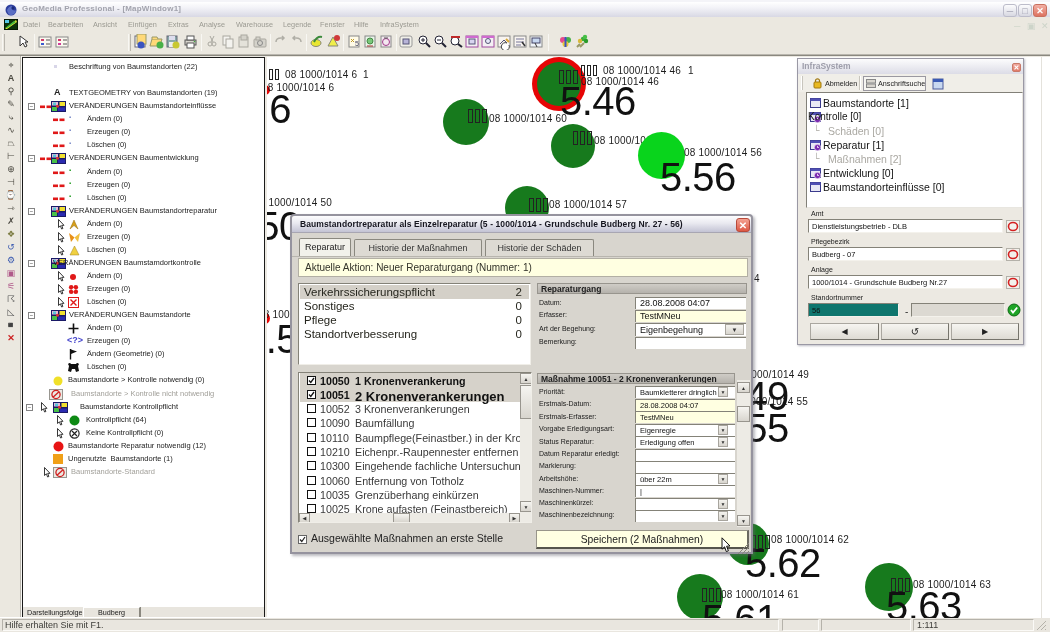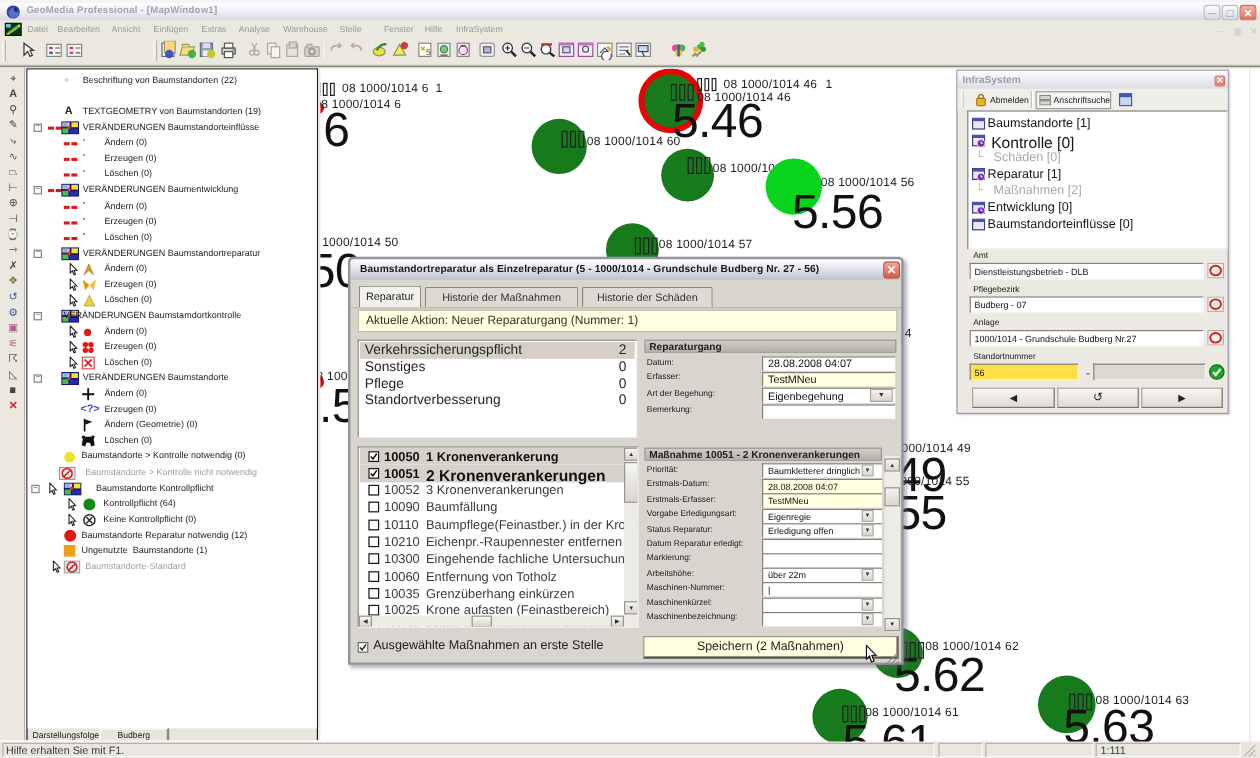--- a/index.html
+++ b/index.html
@@ -74,21 +74,21 @@
     <path d="M1 9 L10 2 L12 3 L3 9z" fill="#3db53d"></path>
     <rect x="1" y="1" width="4" height="3" fill="#57c8e8"></rect>
   </svg>
 <span class="abs mitem" style="left:23px">Datei</span>
 <span class="abs mitem" style="left:48px">Bearbeiten</span>
 <span class="abs mitem" style="left:93px">Ansicht</span>
 <span class="abs mitem" style="left:128px">Einfügen</span>
 <span class="abs mitem" style="left:168px">Extras</span>
 <span class="abs mitem" style="left:199px">Analyse</span>
 <span class="abs mitem" style="left:236px">Warehouse</span>
-<span class="abs mitem" style="left:283px">Stelle</span>
+<span class="abs mitem" style="left:283px">Legende</span>
 <span class="abs mitem" style="left:320px">Fenster</span>
 <span class="abs mitem" style="left:354px">Hilfe</span>
 <span class="abs mitem" style="left:380px">InfraSystem</span>
 <span class="abs fadeglyph" style="left:1014px">─</span>
 <span class="abs fadeglyph" style="left:1027px">▣</span>
 <span class="abs fadeglyph" style="left:1041px">✕</span>
 
 <div class="abs" id="toolbar">
   <div class="grip" style="left:2px"></div>
   <svg class="ticon" style="left:15px" width="15" height="16">
@@ -652,21 +652,21 @@
       <rect x="0.5" y="0.5" width="10" height="9" fill="#e8e8f4" stroke="#3a3a8c"></rect>
       <rect x="0.5" y="0.5" width="10" height="2.5" fill="#5050b4"></rect>
     </svg>
 <div class="abs" style="left:25px;top:38px;font-size:10.5px;color:#141414">Baumstandorte [1]</div>
 <svg style="position:absolute;left:12px;top:53px" width="11" height="11">
       <rect x="0.5" y="0.5" width="10" height="9" fill="#e8e8f4" stroke="#3a3a8c"></rect>
       <rect x="0.5" y="0.5" width="10" height="2.5" fill="#5050b4"></rect>
       <circle cx="7.5" cy="7.5" r="3.2" fill="#7a2ab0" stroke="#fff" stroke-width="0.6"></circle>
       <path d="M7.5 5.8 v1.7 h1.4" stroke="#fff" fill="none" stroke-width="0.8"></path>
     </svg>
-<div class="abs" style="left:28px;top:52px;font-size:13px;color:#141414">Kontrolle [0]</div>
+<div class="abs" style="left:10px;top:52px;font-size:10px;color:#141414">Kontrolle [0]</div>
 <div class="abs" style="left:15px;top:66px;font-size:9px;color:#aaa8a2">└</div>
 <div class="abs" style="left:30px;top:66px;font-size:10.5px;color:#aaa8a2">Schäden [0]</div>
 <svg style="position:absolute;left:12px;top:81px" width="11" height="11">
       <rect x="0.5" y="0.5" width="10" height="9" fill="#e8e8f4" stroke="#3a3a8c"></rect>
       <rect x="0.5" y="0.5" width="10" height="2.5" fill="#5050b4"></rect>
       <circle cx="7.5" cy="7.5" r="3.2" fill="#7a2ab0" stroke="#fff" stroke-width="0.6"></circle>
       <path d="M7.5 5.8 v1.7 h1.4" stroke="#fff" fill="none" stroke-width="0.8"></path>
     </svg>
 <div class="abs" style="left:25px;top:80px;font-size:10.5px;color:#141414">Reparatur [1]</div>
 <div class="abs" style="left:15px;top:94px;font-size:9px;color:#aaa8a2">└</div>
@@ -695,21 +695,21 @@
         <rect x="0.5" y="0.5" width="13" height="12" fill="#f2f1ec" stroke="#b4b1a9"></rect>
         <ellipse cx="7" cy="6.5" rx="4.5" ry="4" fill="none" stroke="#d42020" stroke-width="1.6"></ellipse>
       </svg></div>
 <div class="abs" style="left:13px;top:207px;font-size:7px;color:#1a1a1a">Anlage</div>
     <div class="abs" style="left:10px;top:216px;width:195px;height:14px;background:#fff;border:1px solid #848278;border-bottom-color:#f4f2ec;border-right-color:#f4f2ec;font-size:7.5px;color:#111;line-height:13px;padding-left:3px">1000/1014 - Grundschule Budberg Nr.27</div>
 <div class="abs" style="left:208px;top:216px"><svg width="14" height="13">
         <rect x="0.5" y="0.5" width="13" height="12" fill="#f2f1ec" stroke="#b4b1a9"></rect>
         <ellipse cx="7" cy="6.5" rx="4.5" ry="4" fill="none" stroke="#d42020" stroke-width="1.6"></ellipse>
       </svg></div>
 <div class="abs" style="left:13px;top:235px;font-size:7px;color:#1a1a1a">Standortnummer</div>
-    <div class="abs" style="left:10px;top:244px;width:91px;height:14px;background:#fde047;border:1px solid #848278;border-bottom-color:#f4f2ec;border-right-color:#f4f2ec;font-size:7.5px;color:#111;line-height:13px;padding-left:3px">56</div>
+    <div class="abs" style="left:10px;top:244px;width:91px;height:14px;background:#0f766e;border:1px solid #848278;border-bottom-color:#f4f2ec;border-right-color:#f4f2ec;font-size:7.5px;color:#111;line-height:13px;padding-left:3px">56</div>
 <div class="abs" style="left:107px;top:247px;font-size:10px;color:#333">-</div>
 <div class="abs" style="left:113px;top:244px;width:94px;height:14px;background:#DCD9D2;border:1px solid #848278;border-bottom-color:#f4f2ec;border-right-color:#f4f2ec"></div>
 <div class="abs" style="left:209px;top:244px"><svg width="14" height="14">
         <circle cx="7" cy="7" r="6" fill="#1ea426" stroke="#0d6a14"></circle>
         <path d="M4 7 l2 2.5 L10.2 4.5" stroke="#fff" stroke-width="1.8" fill="none"></path>
       </svg></div>
 <div style="position:absolute;height:17px;background:linear-gradient(180deg,#f6f5f1,#dedbd4);border:1px solid #aaa7a0;border-bottom-color:#76746c;border-right-color:#76746c;text-align:center;font-size:8px;color:#222;line-height:16px;left:12px;top:264px;width:69px">◀</div>
 <div style="position:absolute;height:17px;background:linear-gradient(180deg,#f6f5f1,#dedbd4);border:1px solid #aaa7a0;border-bottom-color:#76746c;border-right-color:#76746c;text-align:center;font-size:10px;color:#222;line-height:15px;left:83px;top:264px;width:68px">↺</div>
 <div style="position:absolute;height:17px;background:linear-gradient(180deg,#f6f5f1,#dedbd4);border:1px solid #aaa7a0;border-bottom-color:#76746c;border-right-color:#76746c;text-align:center;font-size:8px;color:#222;line-height:16px;left:153px;top:264px;width:68px">▶</div>
 </div>

